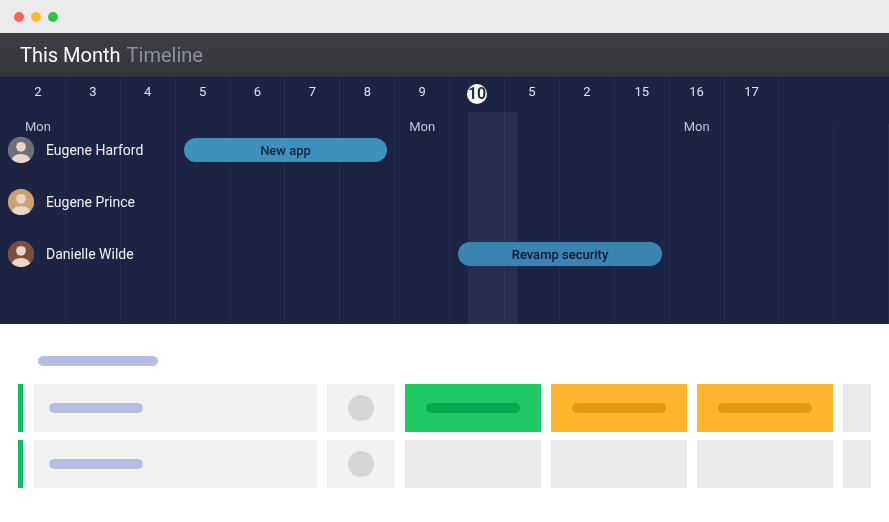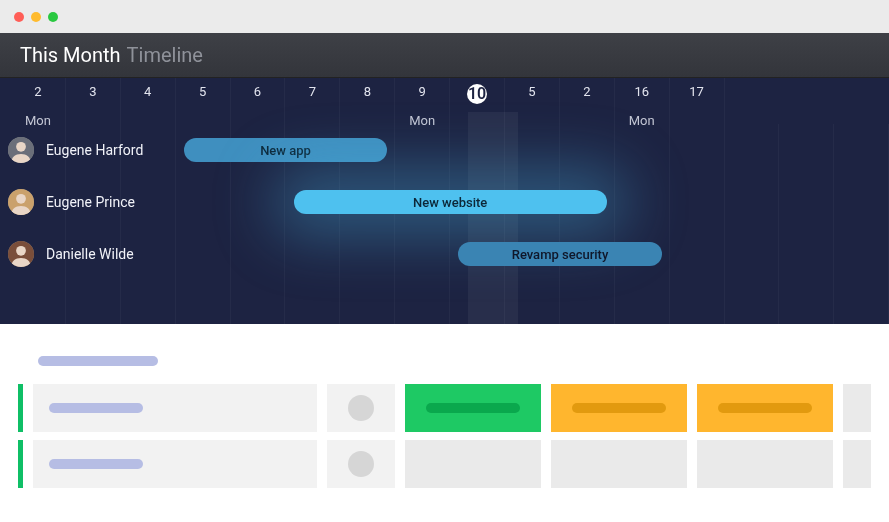--- a/index.html
+++ b/index.html
@@ -22,21 +22,21 @@
   .daystrip { display: flex; height: 46px; }
   .daycol {
     flex: 0 0 54.9px; width: 54.9px;
     border-right: 1px solid rgba(255,255,255,0.04);
     display: flex; flex-direction: column; align-items: center;
     padding-top: 6px;
     color: #e2e4ee; font-size: 13px;
     position: relative;
   }
   .daycol:first-child { flex: 0 0 11px; width: 11px; border-right: none; }
-  .daycol .dow { font-size: 13px; color: #c3c6d4; margin-top: 14px; }
+  .daycol .dow { font-size: 13px; color: #c3c6d4; margin-top: 20px; }
   .daycol.today .num {
     background: #fff; color: #1d2342; border-radius: 50%;
     width: 20px; height: 20px; line-height: 20px; text-align: center;
     font-weight: 600; font-size: 16px;
   }
   .gridlines { position: absolute; top: 46px; left: 0; right: 0; bottom: 0; display: flex; }
   .gridlines div { flex: 0 0 54.9px; border-right: 1px solid rgba(255,255,255,0.04); }
   .gridlines div:first-child { flex: 0 0 11px; border-right: none; }
   .todaycol {
     position: absolute; top: 34px; bottom: 0;
@@ -138,20 +138,23 @@
           <span class="dow">Mon</span>
         </div>
         <div class="daycol today">
           <span class="num">10</span>
         </div>
         <div class="daycol">
           <span class="num">5</span>
         </div>
         <div class="daycol">
           <span class="num">2</span>
+        </div>
+        <div class="daycol">
+          <span class="num">15</span>
         </div>
         <div class="daycol">
           <span class="num">16</span>
           <span class="dow">Mon</span>
         </div>
         <div class="daycol">
           <span class="num">17</span>
         </div>
       </div>
     <div class="gridlines">
@@ -187,21 +190,20 @@
         </div>
         <div class="row">
           <div class="avatar">
             <svg viewBox="0 0 32 32">
               <rect width="32" height="32" fill="#caa16c"></rect>
               <circle cx="16" cy="12" r="6" fill="#e9d6c7"></circle>
               <path d="M4 32c0-7 5-11 12-11s12 4 12 11" fill="#e9d6c7"></path>
             </svg>
           </div>
           <div class="uname">Eugene Prince</div>
-          <div class="bar cyan" style="left: 293.5px; width: 313.4px;">New website</div>
         </div>
         <div class="row">
           <div class="avatar">
             <svg viewBox="0 0 32 32">
               <rect width="32" height="32" fill="#7a4e3a"></rect>
               <circle cx="16" cy="12" r="6" fill="#e9d6c7"></circle>
               <path d="M4 32c0-7 5-11 12-11s12 4 12 11" fill="#e9d6c7"></path>
             </svg>
           </div>
           <div class="uname">Danielle Wilde</div>

